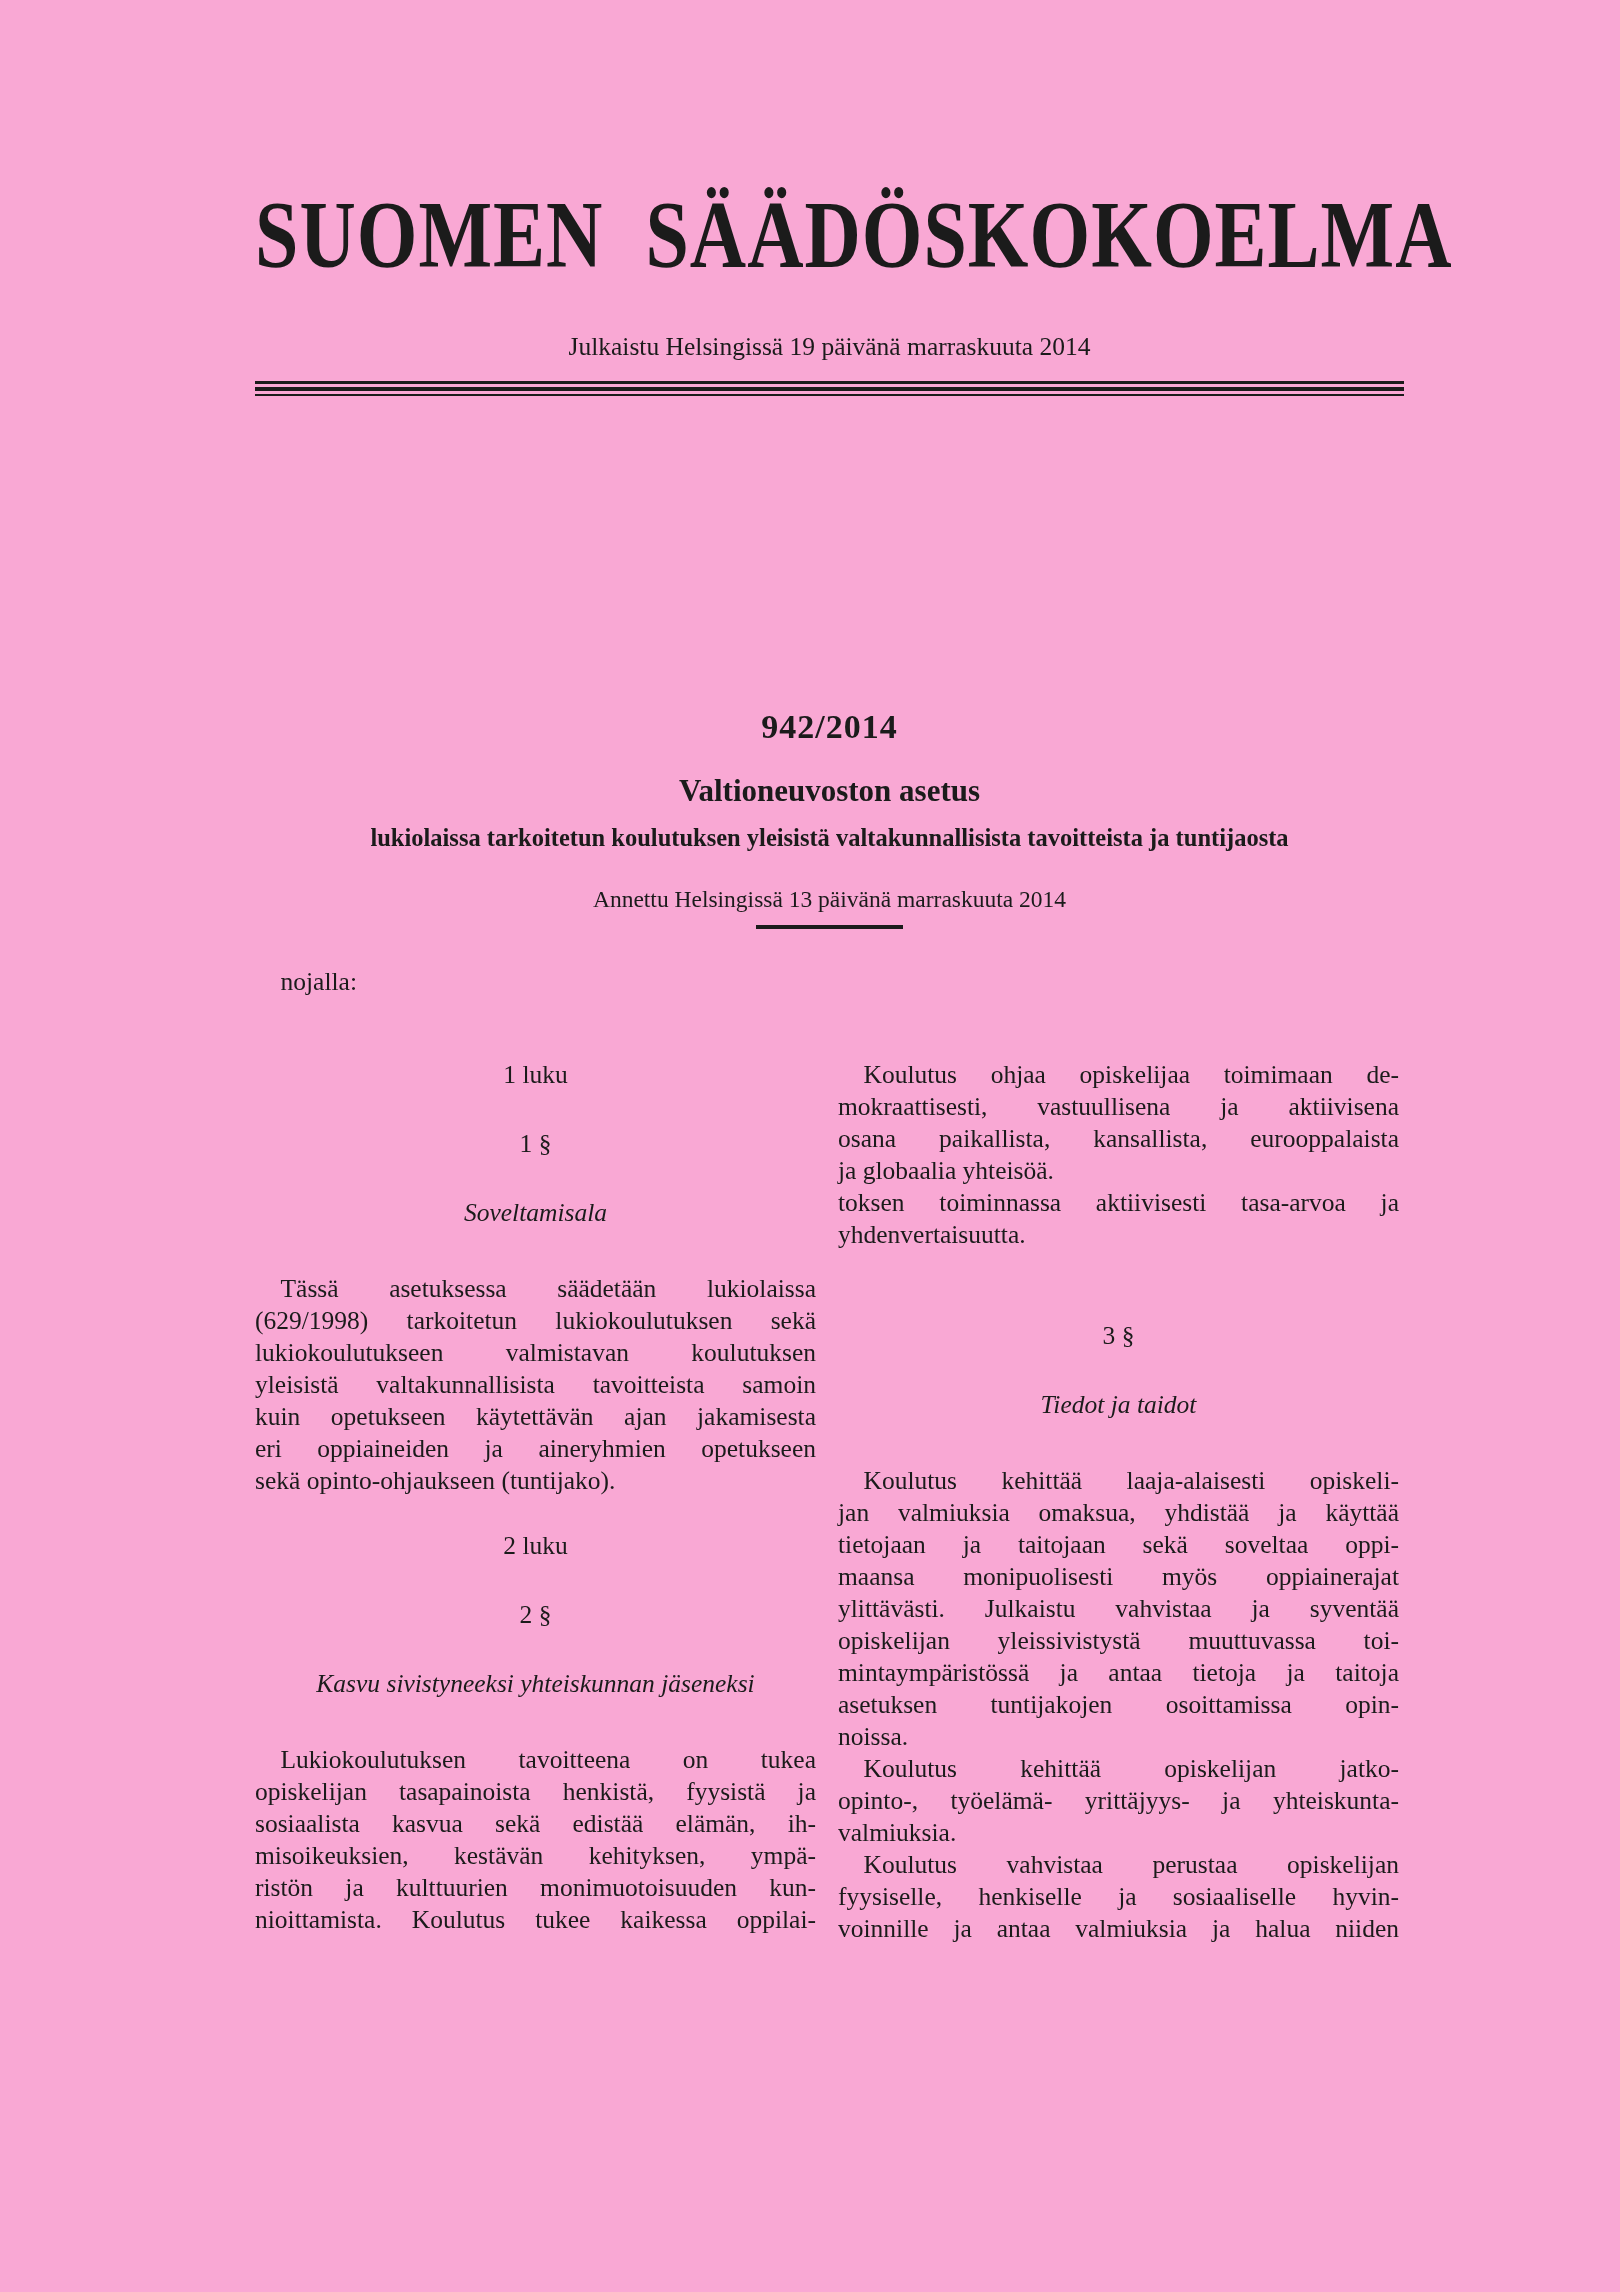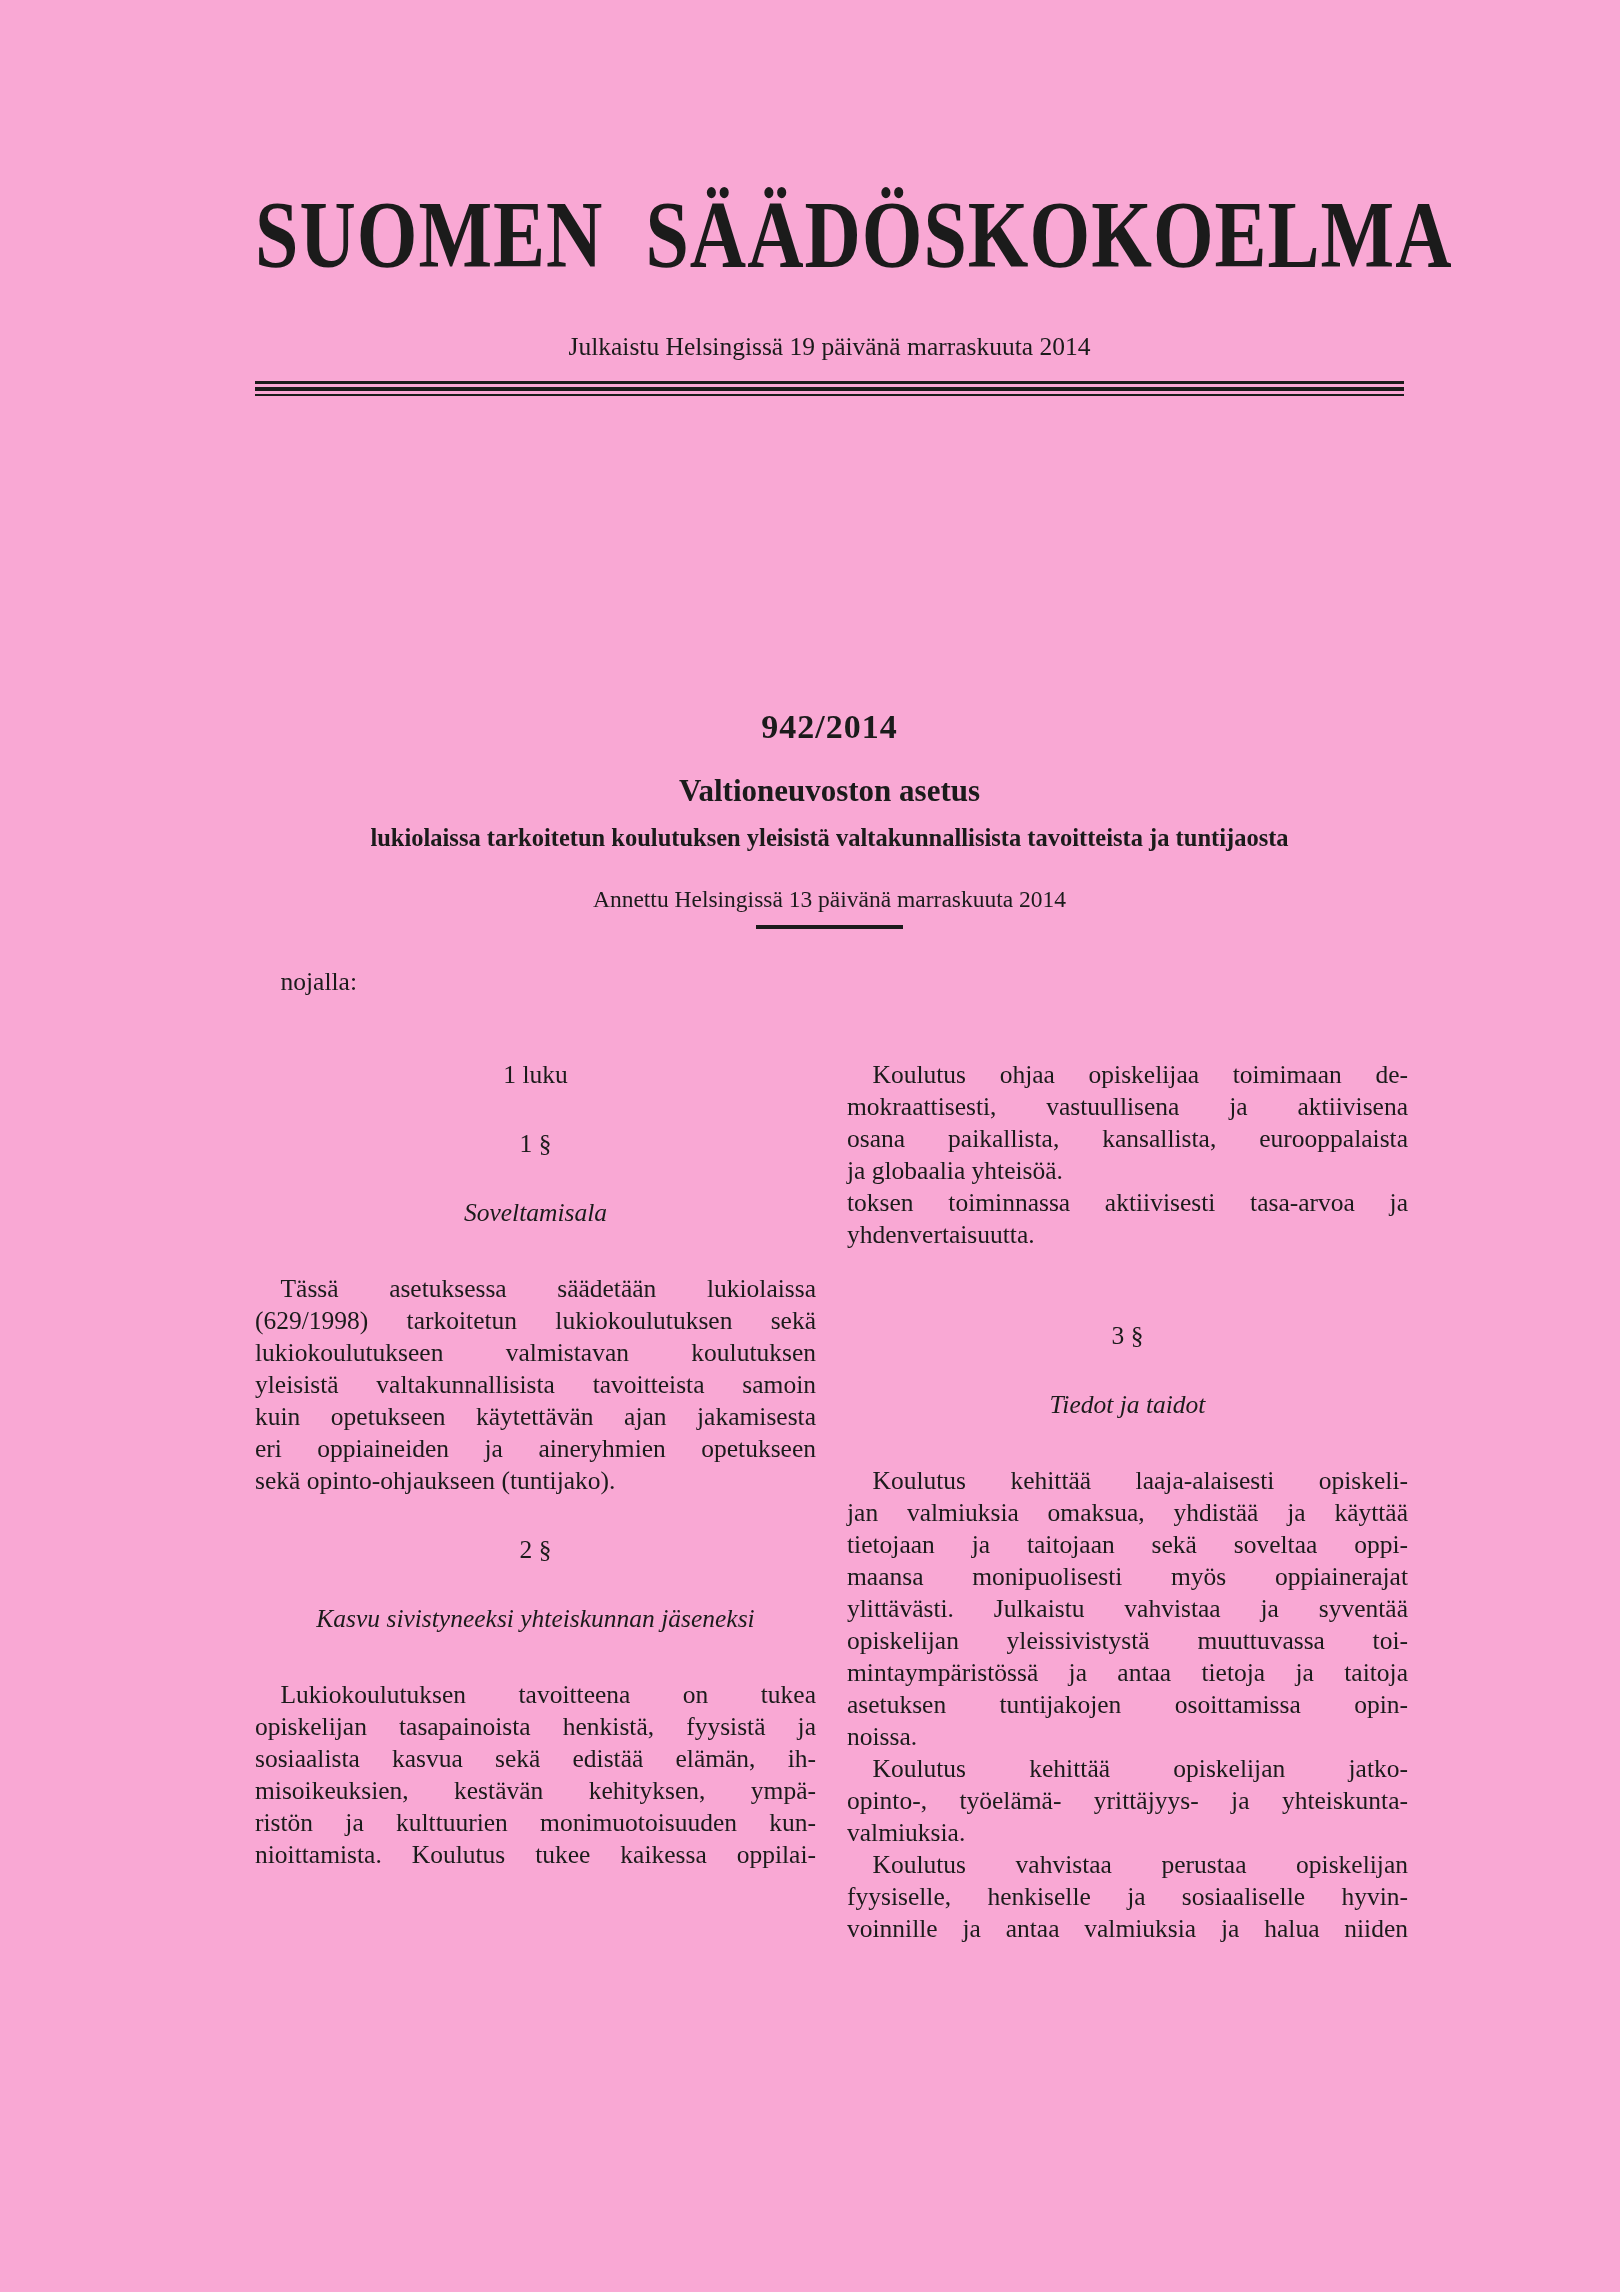--- a/index.html
+++ b/index.html
@@ -43,21 +43,21 @@
   
   .para{ font-size:25.5px; line-height:32px; }
   .tl{ text-align:justify; text-align-last:justify; }
   .tl-last{ text-align-last:left; }
   .indent .tl:first-child{ text-indent:25.5px; }
 
   .intro{ top:966px; }
 
   .columns{
     position:absolute; top:1059px; left:255px; width:1153px;
-    display:flex; gap:31px;
+    display:flex; gap:22px;
   }
   .col{ width:561px; }
 
   .h-center{ text-align:center; font-size:25.5px; line-height:32px; }
   .h-italic{ font-style:italic; }
 
   .mt-sect{ margin-top:37px; }
   .mt-title{ margin-top:37px; }
   .mt-para{ margin-top:44px; }
   .mt-luku2{ margin-top:33px; }
@@ -97,20 +97,21 @@
       <div class="para indent mt-para">
           <div class="tl">Tässä asetuksessa säädetään lukiolaissa</div>
           <div class="tl">(629/1998) tarkoitetun lukiokoulutuksen sekä</div>
           <div class="tl">lukiokoulutukseen valmistavan koulutuksen</div>
           <div class="tl">yleisistä valtakunnallisista tavoitteista samoin</div>
           <div class="tl">kuin opetukseen käytettävän ajan jakamisesta</div>
           <div class="tl">eri oppiaineiden ja aineryhmien opetukseen</div>
           <div class="tl tl-last">sekä opinto-ohjaukseen (tuntijako).</div>
         </div>
 
+      <div class="h-center mt-luku2">2 luku</div>
       <div class="h-center mt-sect">2 §</div>
       <div class="h-center h-italic mt-title">Kasvu sivistyneeksi yhteiskunnan jäseneksi</div>
       <div class="para indent mt-para flow-on">
           <div class="tl">Lukiokoulutuksen tavoitteena on tukea</div>
           <div class="tl">opiskelijan tasapainoista henkistä, fyysistä ja</div>
           <div class="tl">sosiaalista kasvua sekä edistää elämän, ih-</div>
           <div class="tl">misoikeuksien, kestävän kehityksen, ympä-</div>
           <div class="tl">ristön ja kulttuurien monimuotoisuuden kun-</div>
           <div class="tl">nioittamista. Koulutus tukee kaikessa oppilai-</div>
         </div>

